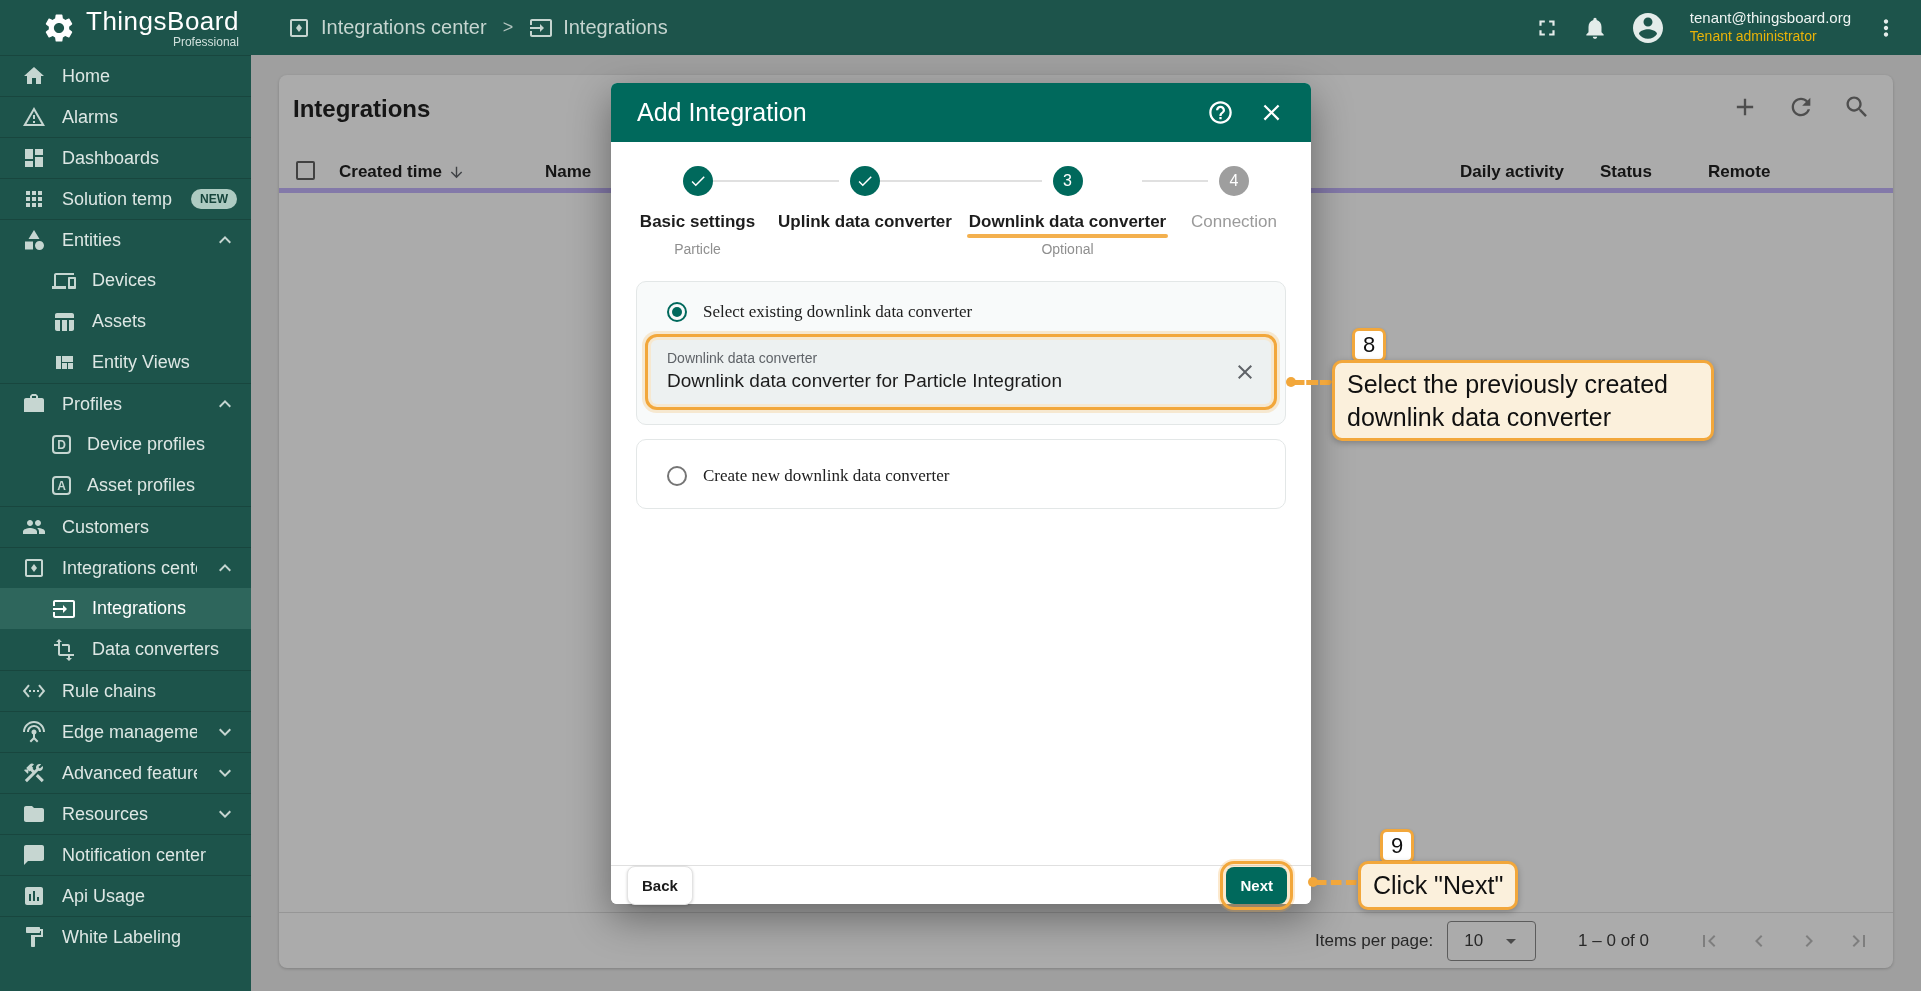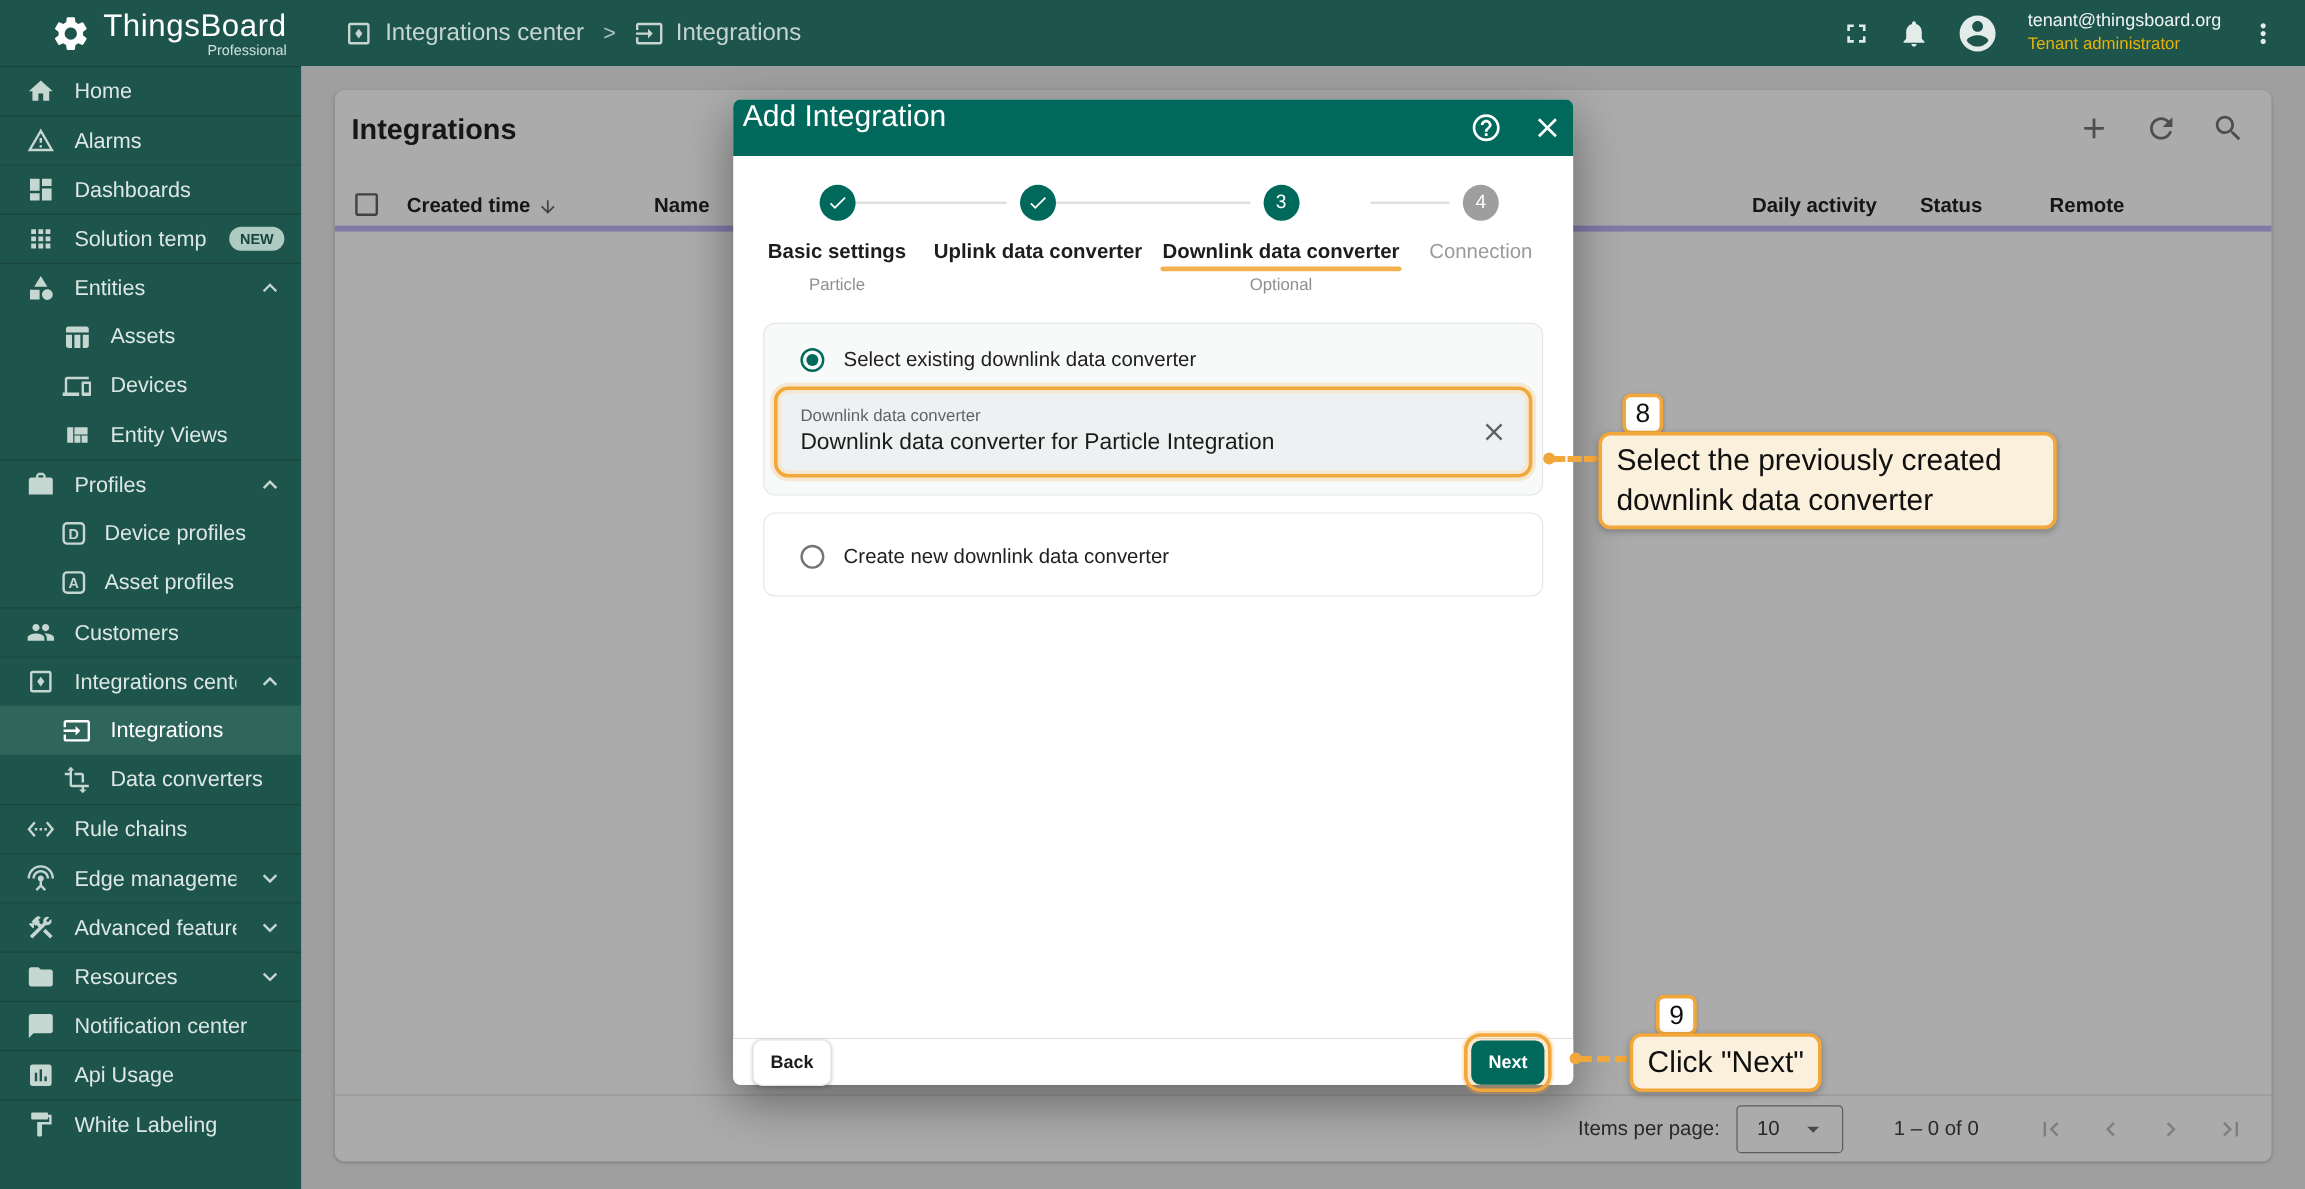--- a/index.html
+++ b/index.html
@@ -67,43 +67,43 @@
   .pager-range{margin-right:48px;}
   .pager-nav{display:flex; gap:26px;}
   .pager-nav .ic{color:#bdbdbd;}
 
   .backdrop{position:absolute; left:251px; top:55px; width:1670px; height:936px;
     background:rgba(0,0,0,.33); z-index:30;}
 
   
   .modal{position:absolute; left:611px; top:83px; width:700px; height:821px; background:#fff;
     border-radius:6px; z-index:40; box-shadow:0 14px 40px rgba(0,0,0,.4); display:flex; flex-direction:column; overflow:visible;}
-  .modal-header{background:var(--primary); height:47px; border-radius:6px 6px 0 0; display:flex;
-    padding:0 8px; color:#fff;}
+  .modal-header{background:var(--primary); height:59px; border-radius:6px 6px 0 0; display:flex;
+    align-items:center; padding:0 26px; color:#fff;}
   .modal-title{font-size:25px; font-weight:500;}
   .modal-header-icons{margin-left:auto; display:flex; gap:24px;}
   .modal-header-icons .ic{color:#fff; cursor:pointer;}
 
   .stepper{display:flex; padding:24px 14px 0; align-items:flex-start;}
   .step{position:relative; text-align:center;}
   .step .circle{width:30px; height:30px; border-radius:50%; margin:0 auto; color:#fff;
     display:flex; align-items:center; justify-content:center; font-size:16px; background:var(--step-off); position:relative; z-index:2;}
   .step.s-done .circle,.step.s-active .circle{background:var(--primary);}
   .step:not(:first-child)::before{content:""; position:absolute; top:14px; height:2px; background:#e0e0e0;
     left:calc(-50% + 26px); right:calc(50% + 26px); z-index:1;}
   .step-label{display:inline-block; position:relative; margin-top:16px; font-size:17px; font-weight:bold; color:#1d1d1d;}
   .step.s-todo .step-label{font-weight:normal; color:#9a9a9a;}
   .step.s-active .step-label::after{content:""; position:absolute; left:-2px; right:-2px; bottom:-6px;
     height:4px; border-radius:3px; background:var(--orange); opacity:.9;}
   .step-sub{margin-top:9px; font-size:14px; color:#8f8f8f;}
 
   .modal-body{padding:24px 25px 0;}
   .opt-card{border:1px solid #e3e7e7; border-radius:10px; background:#f8fafa; padding:14px 12px;}
   .opt-card.plain{background:#fff; padding:20px 12px; margin-top:14px;}
-  .radio-row{display:flex; align-items:center; gap:16px; padding:6px 8px 2px 18px; cursor:pointer;}
+  .radio-row{display:flex; align-items:center; gap:16px; padding:6px 8px 2px 18px; cursor:pointer;font-family:Liberation Serif, serif;}
   .radio{width:20px; height:20px; border-radius:50%; border:2px solid var(--primary); position:relative; flex:0 0 auto;}
   .radio.on::after{content:""; position:absolute; left:3px; top:3px; width:10px; height:10px;
     border-radius:50%; background:var(--primary);}
   .radio.off{border-color:#757575;}
   .radio-label{font-size:17px; color:#202020;}
   .field{margin:16px 2px 6px; background:#edf1f1; border-radius:6px; padding:10px 48px 12px 16px;
     position:relative; cursor:text;
     outline:3px solid var(--orange); outline-offset:3px; box-shadow:0 0 0 9px rgba(242,167,59,.22);}
   .field-label{font-size:14px; color:#5f6368;}
   .field-value{font-size:19px; color:#1c1c1c; margin-top:4px;}
@@ -232,32 +232,32 @@
       <span class="side-label">Entities</span>
       <span class="ic side-chevron">
         <svg width="24" height="24" viewBox="0 0 24 24" fill="currentColor">
           <path d="M12 8l-6 6 1.41 1.41L12 10.83l4.59 4.58L18 14z"></path>
         </svg>
       </span>
     </div>
     <div class="side-item lvl1">
       <span class="ic">
         <svg width="24" height="24" viewBox="0 0 24 24" fill="currentColor">
+          <path d="M4 6h18V4H4c-1.1 0-2 .9-2 2v11H0v3h14v-3H4V6zm19 2h-6c-.55 0-1 .45-1 1v10c0 .55.45 1 1 1h6c.55 0 1-.45 1-1V9c0-.55-.45-1-1-1zm-1 9h-4v-7h4v7z"></path>
+        </svg>
+      </span>
+      <span class="side-label">Devices</span>
+    </div>
+    <div class="side-item lvl1">
+      <span class="ic">
+        <svg width="24" height="24" viewBox="0 0 24 24" fill="currentColor">
           <path d="M10 10.02h5V21h-5zM17 21h3c1.1 0 2-.9 2-2v-9h-5v11zm3-18H5c-1.1 0-2 .9-2 2v3h19V5c0-1.1-.9-2-2-2zM3 19c0 1.1.9 2 2 2h3V10H3v9z"></path>
         </svg>
       </span>
       <span class="side-label">Assets</span>
-    </div>
-    <div class="side-item lvl1">
-      <span class="ic">
-        <svg width="24" height="24" viewBox="0 0 24 24" fill="currentColor">
-          <path d="M4 6h18V4H4c-1.1 0-2 .9-2 2v11H0v3h14v-3H4V6zm19 2h-6c-.55 0-1 .45-1 1v10c0 .55.45 1 1 1h6c.55 0 1-.45 1-1V9c0-.55-.45-1-1-1zm-1 9h-4v-7h4v7z"></path>
-        </svg>
-      </span>
-      <span class="side-label">Devices</span>
     </div>
     <div class="side-item lvl1">
       <span class="ic">
         <svg width="24" height="24" viewBox="0 0 24 24" fill="currentColor">
           <path d="M10 18h5v-6h-5v6zm-6 0h5V5H4v13zm12 0h5v-6h-5v6zM10 5v6h11V5H10z"></path>
         </svg>
       </span>
       <span class="side-label">Entity Views</span>
     </div>
     <div class="side-item lvl0">

